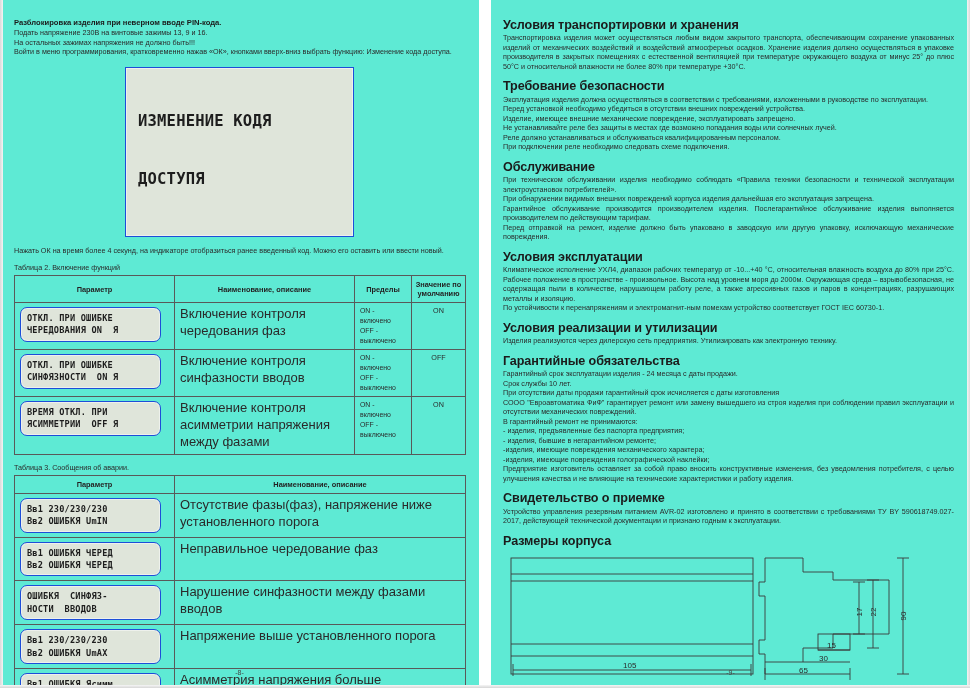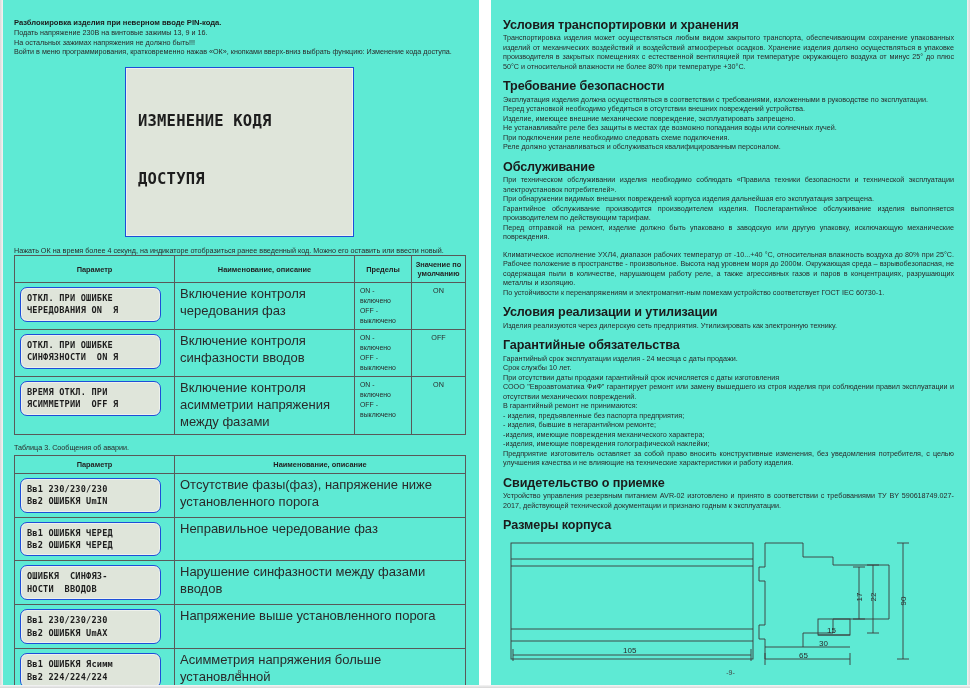--- a/index.html
+++ b/index.html
@@ -94,20 +94,21 @@
       <p class="bodyl">Войти в меню программирования, кратковременно нажав «ОК», кнопками вверх-вниз выбрать функцию: Изменение кода доступа.</p>
     </div>
 
     <div class="lcd lcd-big">
       <div>ИЗМЕНЕНИЕ КОДЯ</div>
       <div>ДОСТУПЯ</div>
     </div>
 
     <p class="bodyl">Нажать ОК на время более 4 секунд, на индикаторе отобразиться ранее введенный код. Можно его оставить или ввести новый.</p>
 
+    <div class="tcap">Таблица 2.  Включение функций</div>
 
     <table class="t">
       <colgroup>
           <col style="width:160px">
           <col style="width:180px">
           <col style="width:57px">
           <col style="width:54px">
         </colgroup>
       <thead>
         <tr>
@@ -201,29 +202,30 @@
   <div class="page page-right">
     <div id="right-sections">
         <h2 class="sec">Условия транспортировки и хранения</h2>
         <p class="body">Транспортировка изделия может осуществляться любым видом закрытого транспорта, обеспечивающим сохранение упакованных изделий от механических воздействий и воздействий атмосферных осадков. Хранение изделия должно осуществляться в упаковке производителя в закрытых помещениях с естественной вентиляцией при температуре окружающего воздуха от минус 25° до плюс 50°С и относительной влажности не более 80% при температуре +30°С.</p>
         <div class="sec-gap"></div>
         <h2 class="sec">Требование безопасности</h2>
         <p class="body">Эксплуатация изделия должна осуществляться в соответствии с требованиями, изложенными в руководстве по эксплуатации.</p>
         <p class="body">Перед установкой необходимо убедиться в отсутствии внешних повреждений устройства.</p>
         <p class="body">Изделие, имеющее внешние механические повреждение, эксплуатировать запрещено.</p>
         <p class="body">Не устанавливайте реле без защиты в местах где возможно попадания воды или солнечных лучей.</p>
+        <p class="body">Реле должно устанавливаться и обслуживаться квалифицированным персоналом.</p>
         <p class="body">При подключении реле необходимо следовать схеме подключения.</p>
-        <p class="body">Реле должно устанавливаться и обслуживаться квалифицированным персоналом.</p>
         <div class="sec-gap"></div>
         <h2 class="sec">Обслуживание</h2>
         <p class="body">При техническом обслуживании изделия необходимо соблюдать «Правила техники безопасности и технической эксплуатации электроустановок потребителей».</p>
         <p class="body">При обнаружении видимых внешних повреждений корпуса изделия дальнейшая его эксплуатация запрещена.</p>
         <p class="body">Гарантийное обслуживание производится производителем изделия. Послегарантийное обслуживание изделия выполняется производителем по действующим тарифам.</p>
         <p class="body">Перед отправкой на ремонт, изделие должно быть упаковано в заводскую или другую упаковку, исключающую механические повреждения.</p>
         <div class="sec-gap"></div>
+        <h2 class="sec">Условия эксплуатации</h2>
         <p class="body">Климатическое исполнение УХЛ4, диапазон рабочих температур от -10...+40 °С, относительная влажность воздуха до 80% при 25°С. Рабочее положение в пространстве - произвольное. Высота над уровнем моря до 2000м. Окружающая среда – взрывобезопасная, не содержащая пыли в количестве, нарушающем работу реле, а также агрессивных газов и паров в концентрациях, разрушающих металлы и изоляцию.</p>
         <p class="body">По устойчивости к перенапряжениям и электромагнит-ным помехам устройство соответствует ГОСТ IEC 60730-1.</p>
         <div class="sec-gap"></div>
         <h2 class="sec">Условия реализации и утилизации</h2>
         <p class="body">Изделия реализуются через дилерскую сеть предприятия. Утилизировать как электронную технику.</p>
         <div class="sec-gap"></div>
         <h2 class="sec">Гарантийные обязательства</h2>
         <p class="body">Гарантийный срок эксплуатации изделия - 24 месяца с даты продажи.</p>
         <p class="body">Срок службы 10 лет.</p>
         <p class="body">При отсутствии даты продажи гарантийный срок исчисляется с даты изготовления</p>

